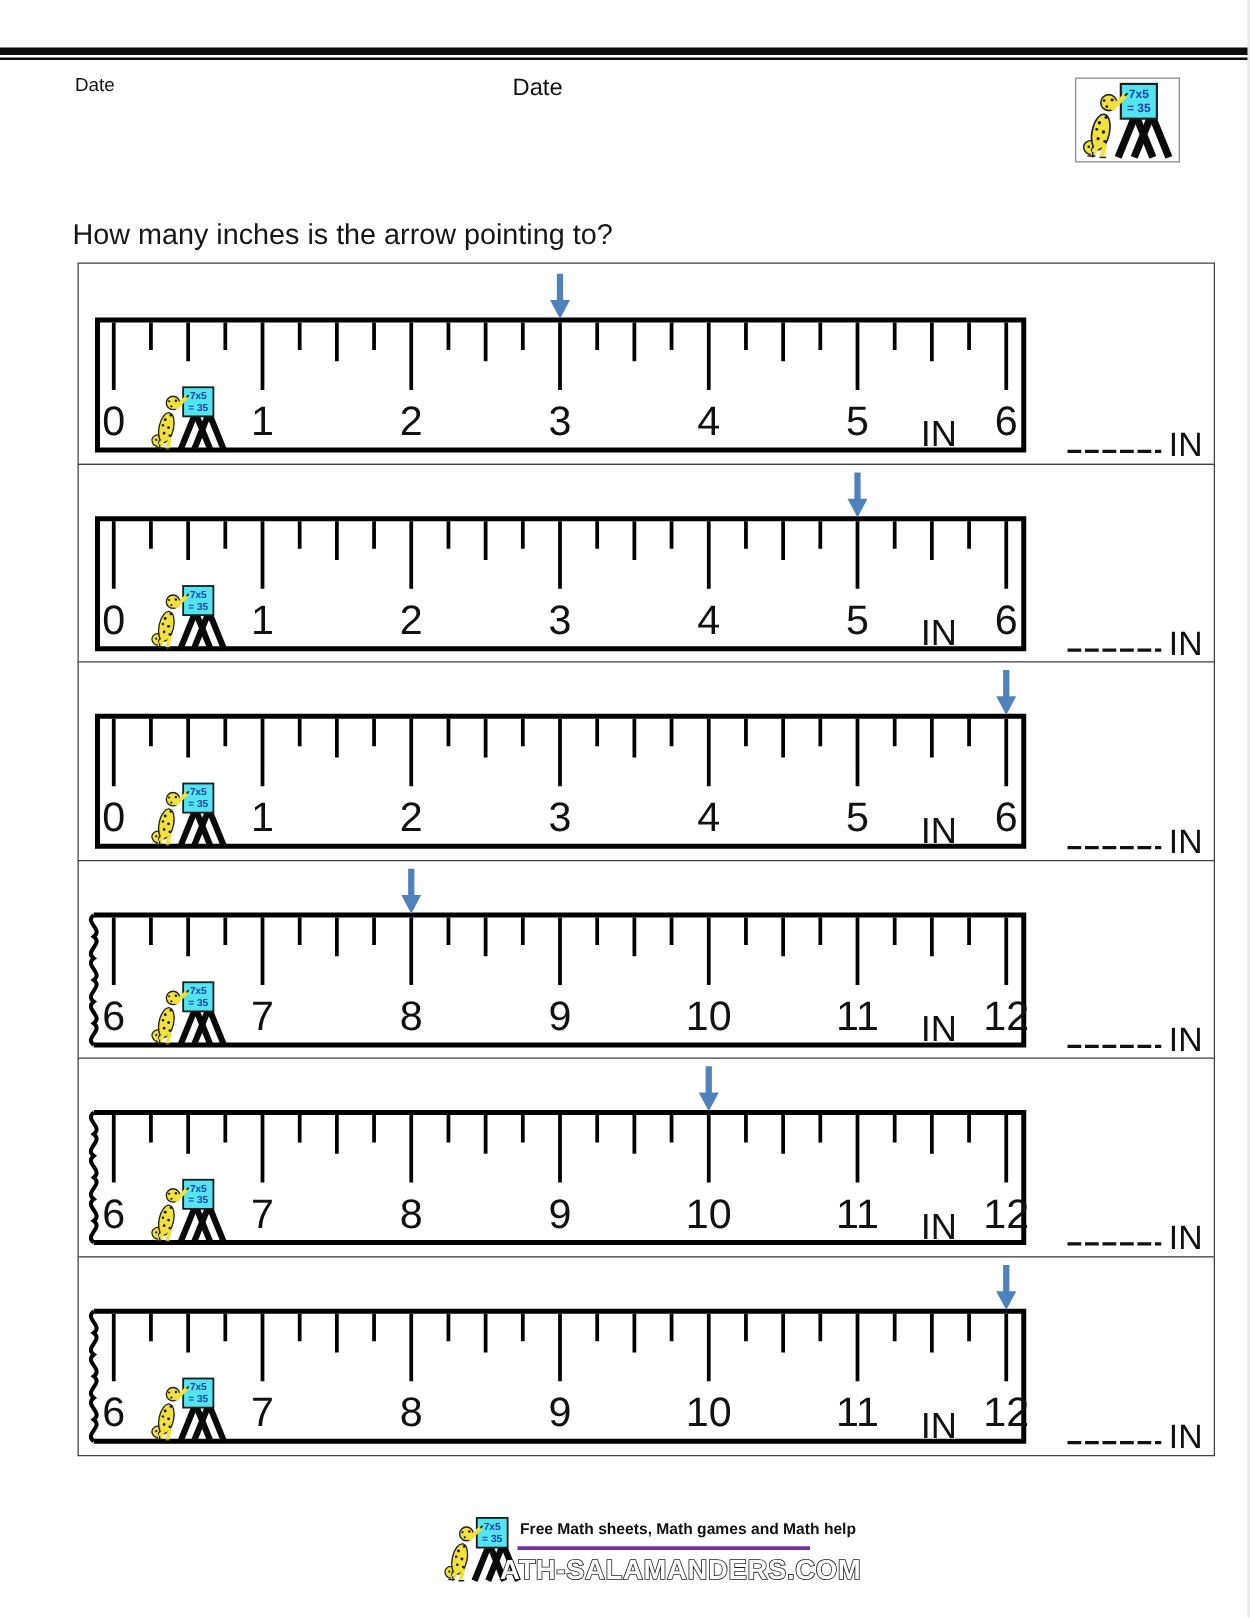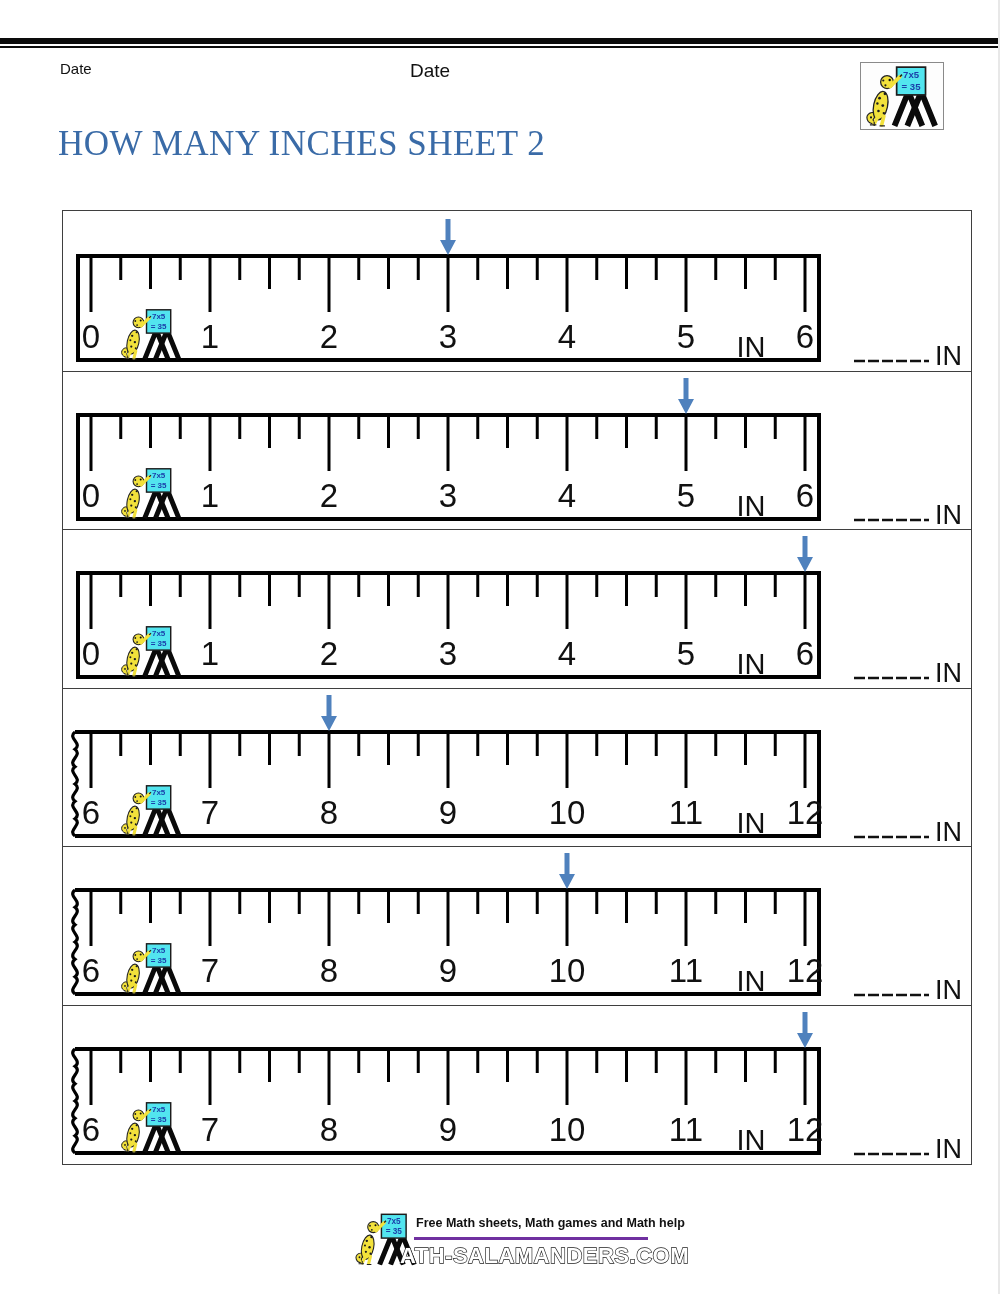--- a/index.html
+++ b/index.html
@@ -94,21 +94,21 @@
 
   <div class="name-label">Date</div>
   <div class="date-label">Date</div>
 
   <div class="site-logo-box">
     <svg width="76" height="62" viewBox="0 0 70 58">
       <use href="#mini-logo" width="70" height="58"></use>
     </svg>
   </div>
 
-  <h1 class="page-title" style="color: rgb(58, 107, 167);">HOW MANY INCHES SHEET 2</h1>
+  <div class="page-subtitle">How many inches is the arrow pointing to?</div>
 
   <div class="problems">
     <div class="problem-box">
         <svg class="ruler-svg" width="907" height="157" viewBox="0 0 907 157">
           <rect x="15" y="42" width="741" height="104" fill="none" stroke="#000000" stroke-width="4"></rect>
           <line x1="28" y1="44" x2="28" y2="98" stroke="#000000" stroke-width="3"></line>
           <line x1="57.75" y1="44" x2="57.75" y2="66" stroke="#000000" stroke-width="3"></line>
           <line x1="87.5" y1="44" x2="87.5" y2="75" stroke="#000000" stroke-width="3"></line>
           <line x1="117.25" y1="44" x2="117.25" y2="66" stroke="#000000" stroke-width="3"></line>
           <line x1="147" y1="44" x2="147" y2="98" stroke="#000000" stroke-width="3"></line>

